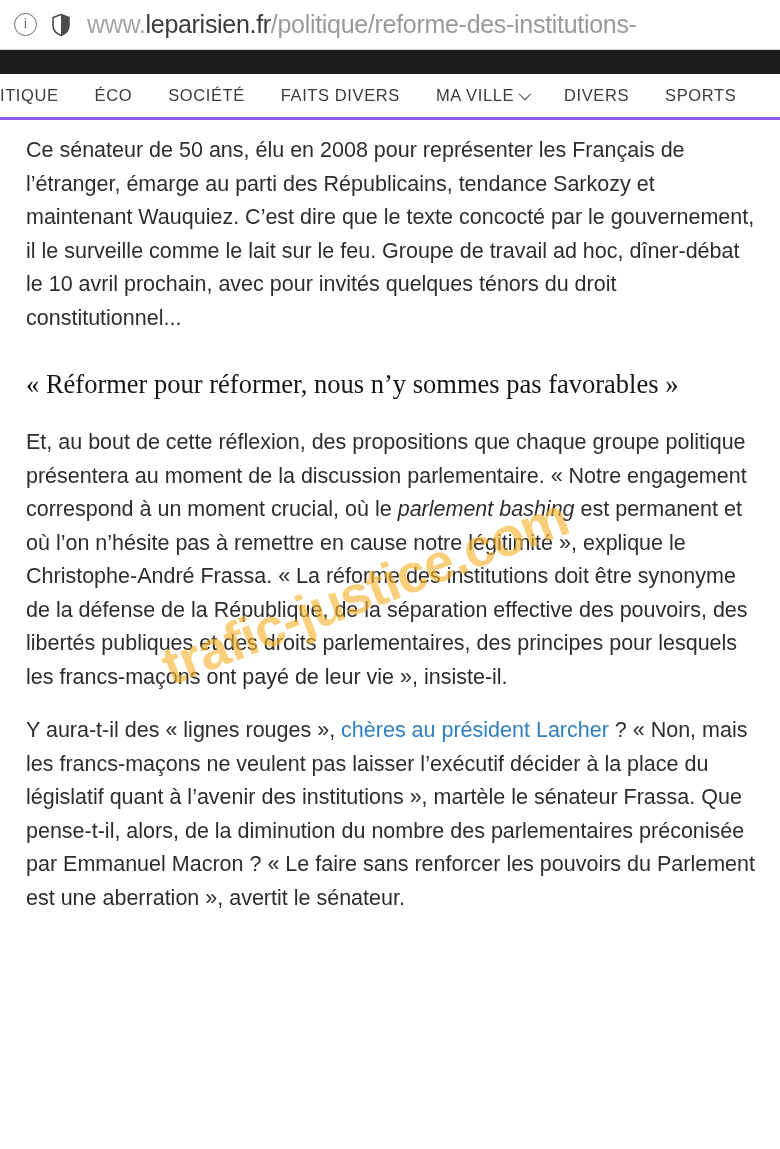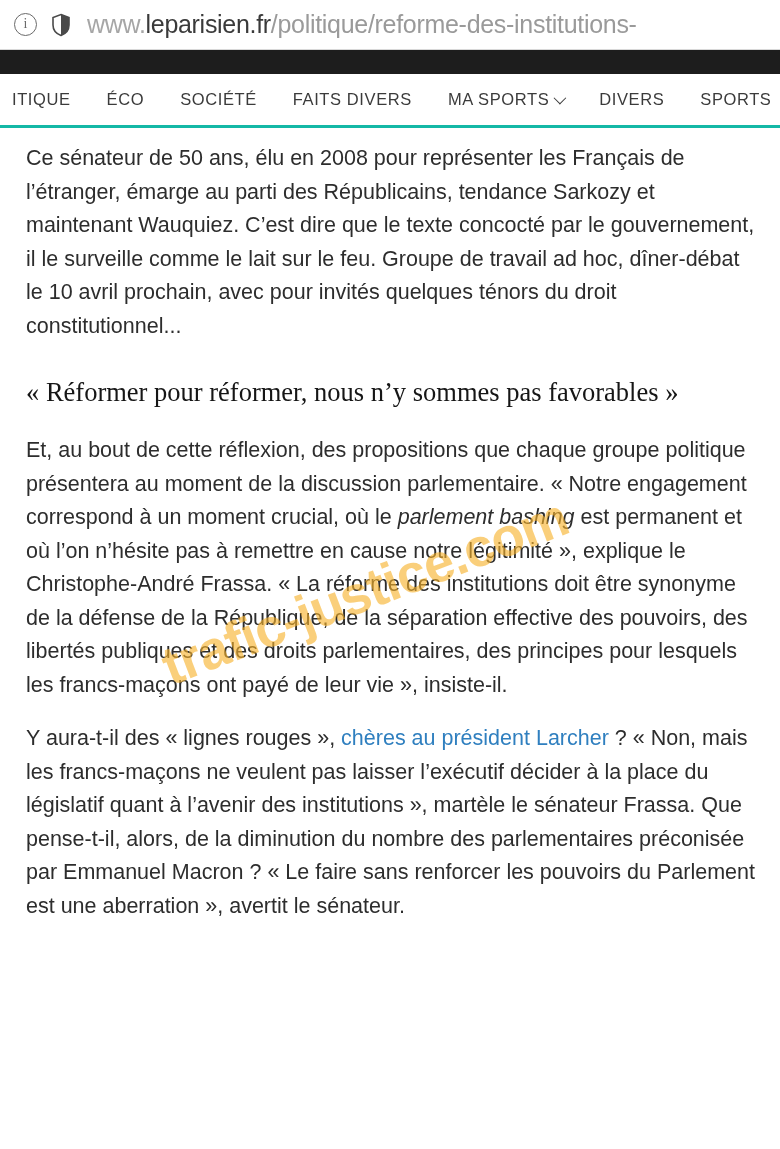--- a/index.html
+++ b/index.html
@@ -56,27 +56,27 @@
   .url-text .path { color: #9a9a9a; }
 
   
   .band {
     height: 24px;
     background: #1d1d1d;
   }
 
   
   .sitenav {
-    height: 54px;
+    height: 46px;
     background: #ffffff;
-    border-bottom: 3px solid #14b8a6;
+    border-bottom: 3px solid #8b5cf6;
     display: flex;
     align-items: center;
     box-sizing: border-box;
-    padding-left: 12px;
+    padding-left: 0;
     overflow: hidden;
   }
   .nav-item {
     font-size: 16.5px;
     color: #3b3b3b;
     letter-spacing: 0.6px;
     padding: 0 18px;
     white-space: nowrap;
     display: flex;
     align-items: center;
@@ -161,21 +161,21 @@
   <div class="nav-item">
     <span>ÉCO</span>
   </div>
   <div class="nav-item">
     <span>SOCIÉTÉ</span>
   </div>
   <div class="nav-item">
     <span>FAITS DIVERS</span>
   </div>
   <div class="nav-item">
-    <span>MA SPORTS</span>
+    <span>MA VILLE</span>
     <span class="chev"></span>
   </div>
   <div class="nav-item">
     <span>DIVERS</span>
   </div>
   <div class="nav-item">
     <span>SPORTS</span>
   </div>
 </div>
 

